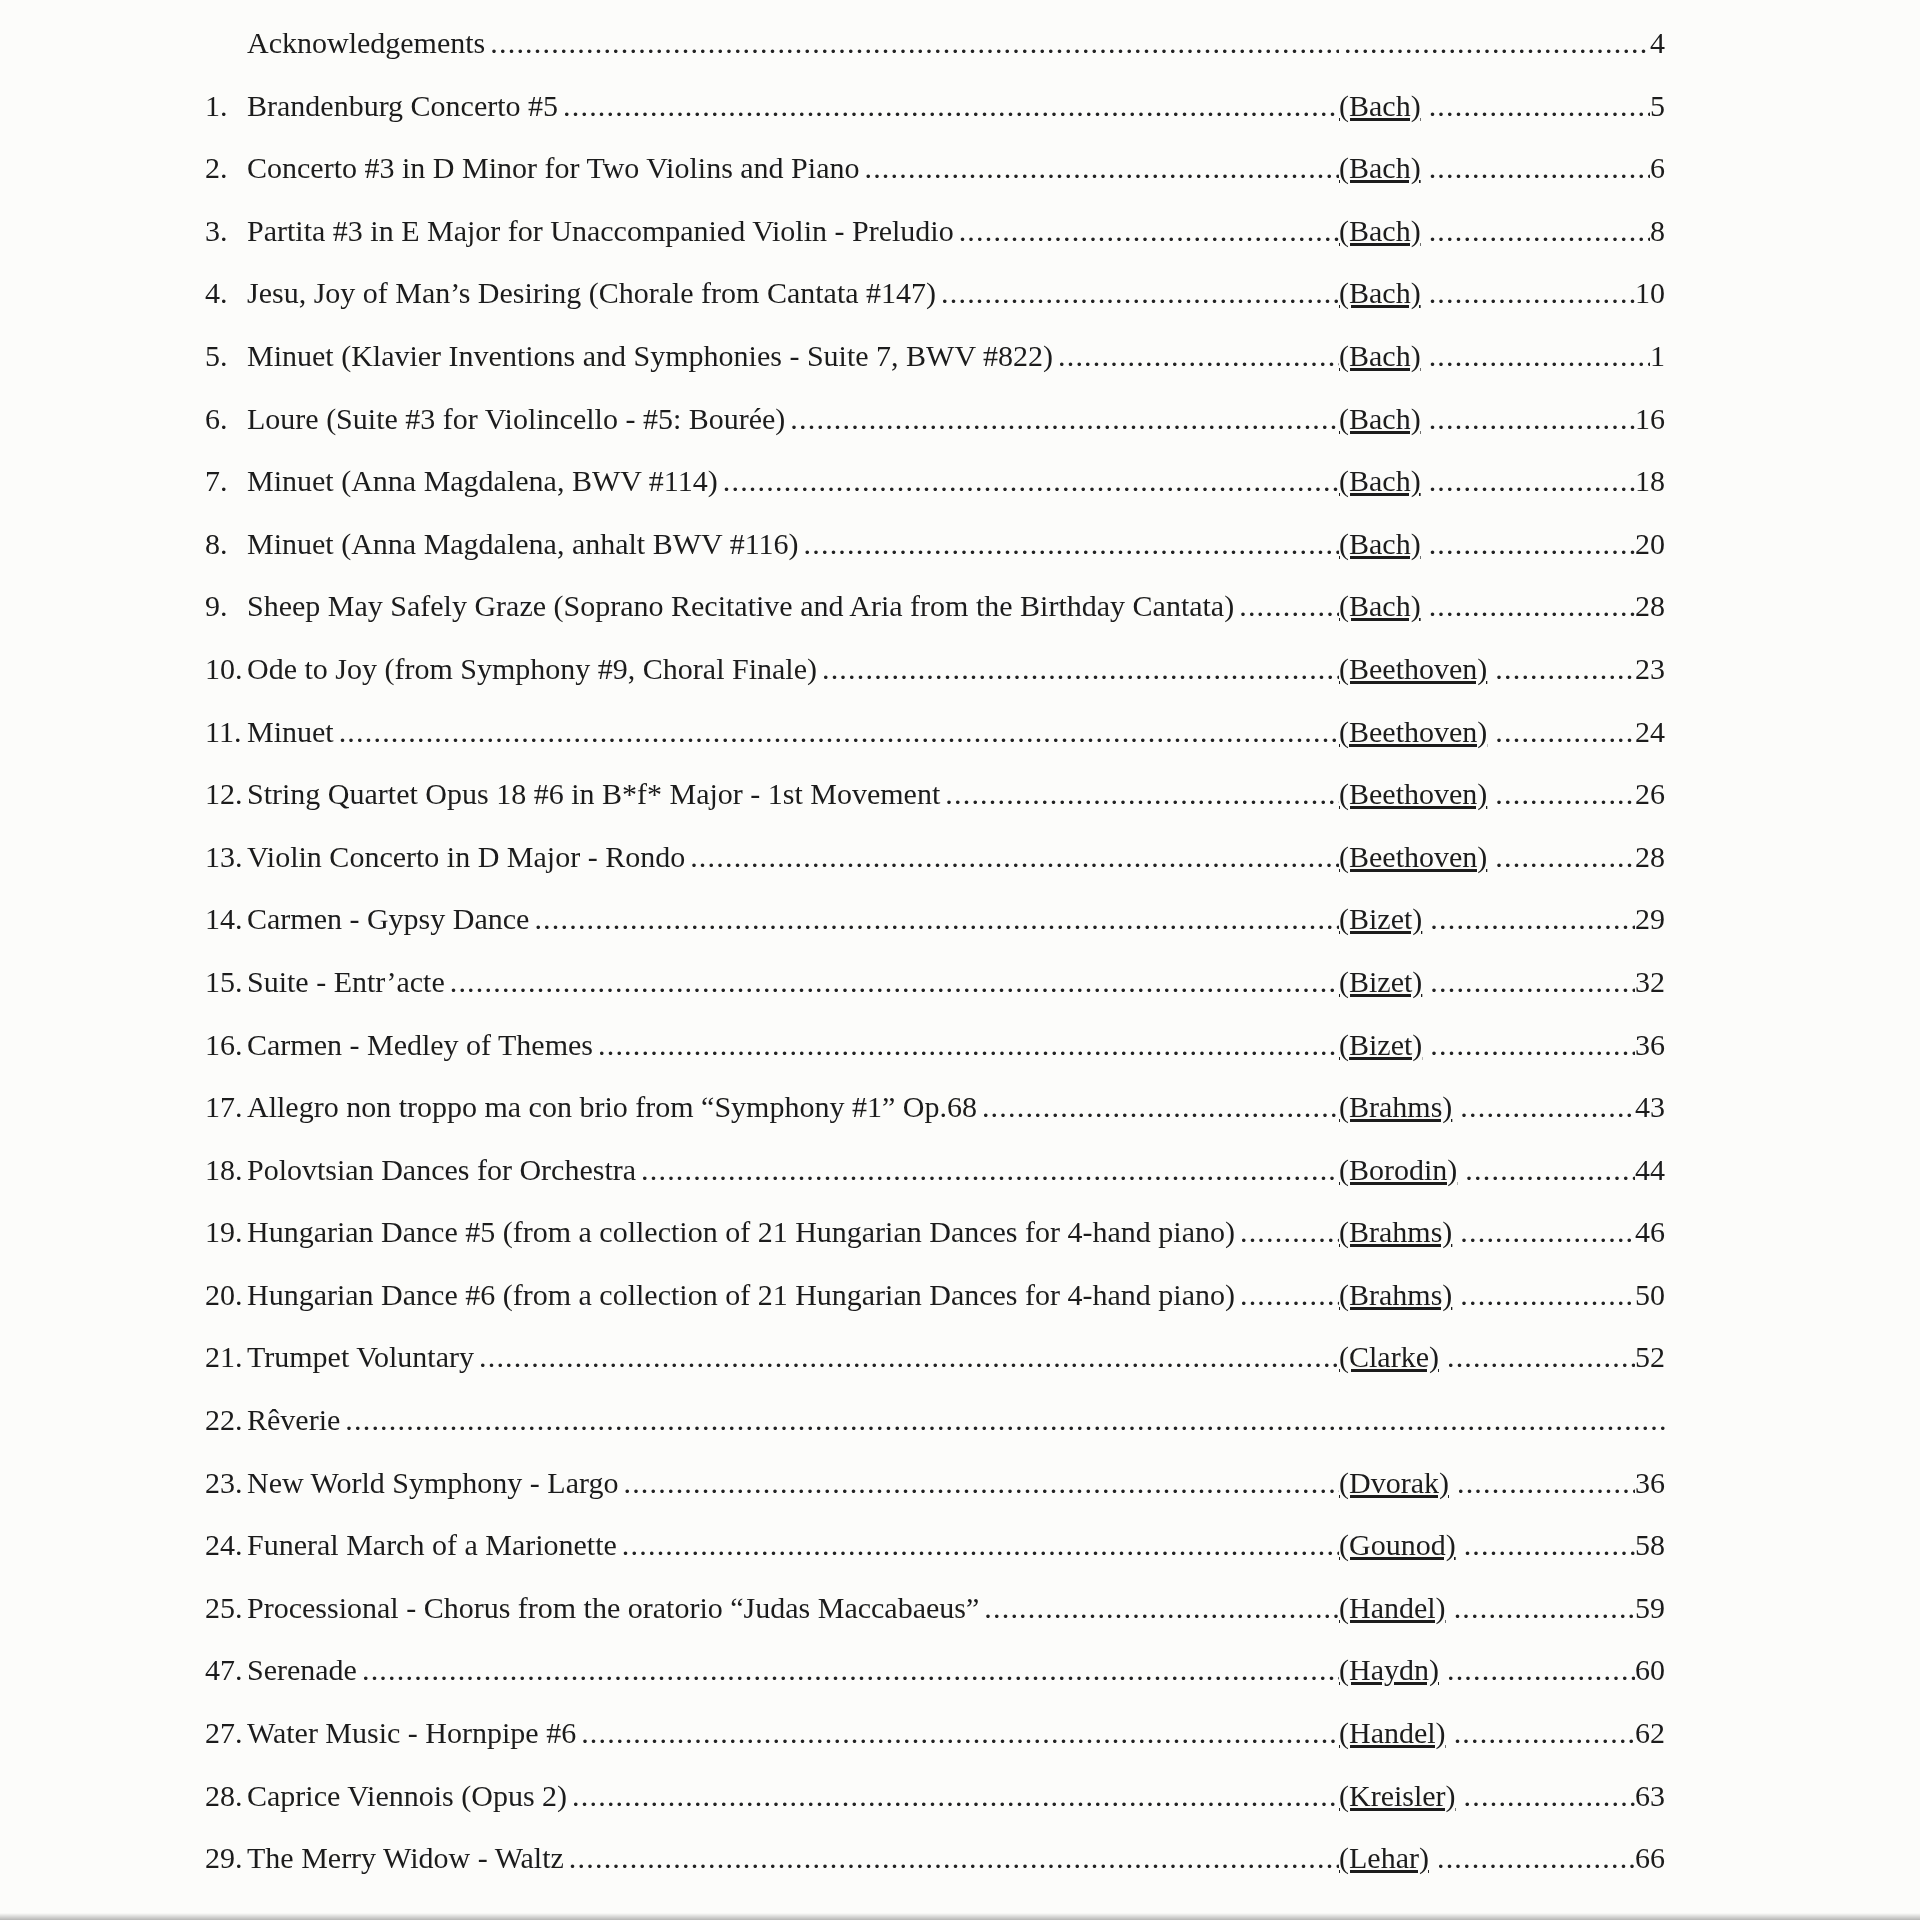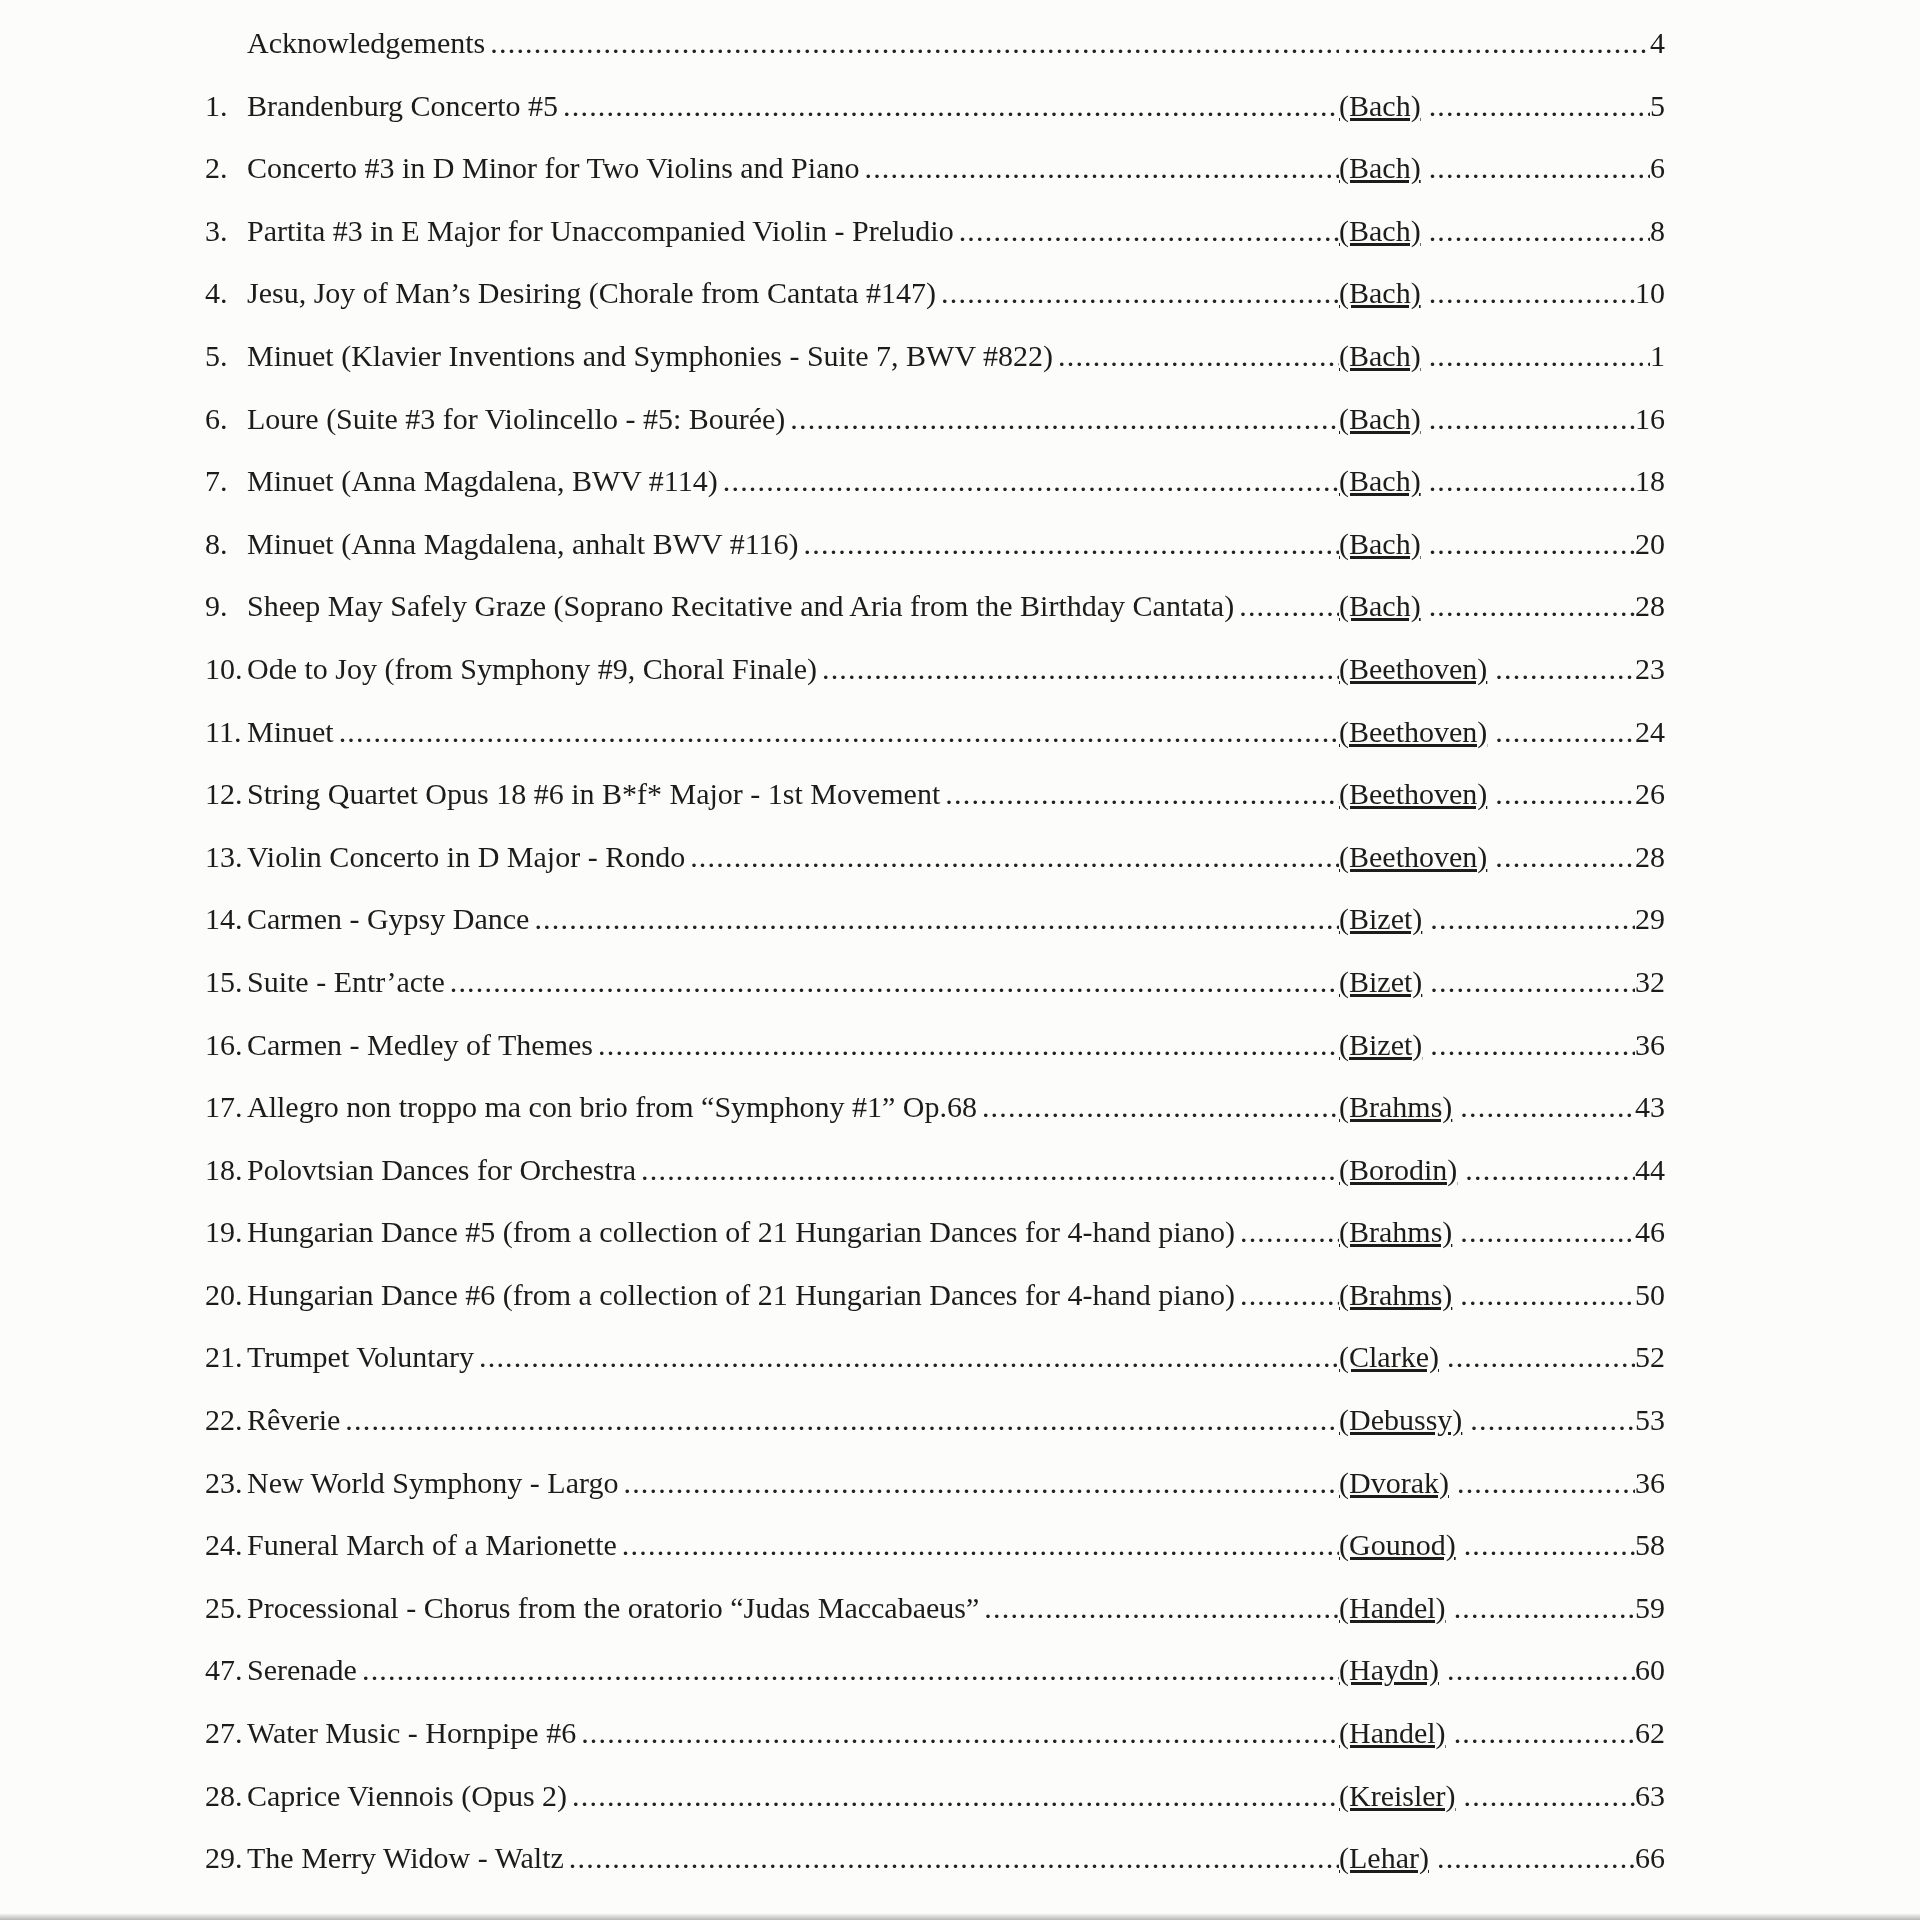--- a/index.html
+++ b/index.html
@@ -304,25 +304,20 @@
       <span class="composer">(Clarke)</span>
       <span class="lead"></span>
       <span class="pagenum">52</span>
     </span>
   </div>
 
   <div class="row">
     <span class="num">22.</span>
     <span class="title">Rêverie</span>
     <span class="lead"></span>
-    <span class="right">
-      <span class="composer">(Debussy)</span>
-      <span class="lead"></span>
-      <span class="pagenum">53</span>
-    </span>
   </div>
 
   <div class="row">
     <span class="num">23.</span>
     <span class="title">New World Symphony - Largo</span>
     <span class="lead"></span>
     <span class="right">
       <span class="composer">(Dvorak)</span>
       <span class="lead"></span>
       <span class="pagenum">36</span>

